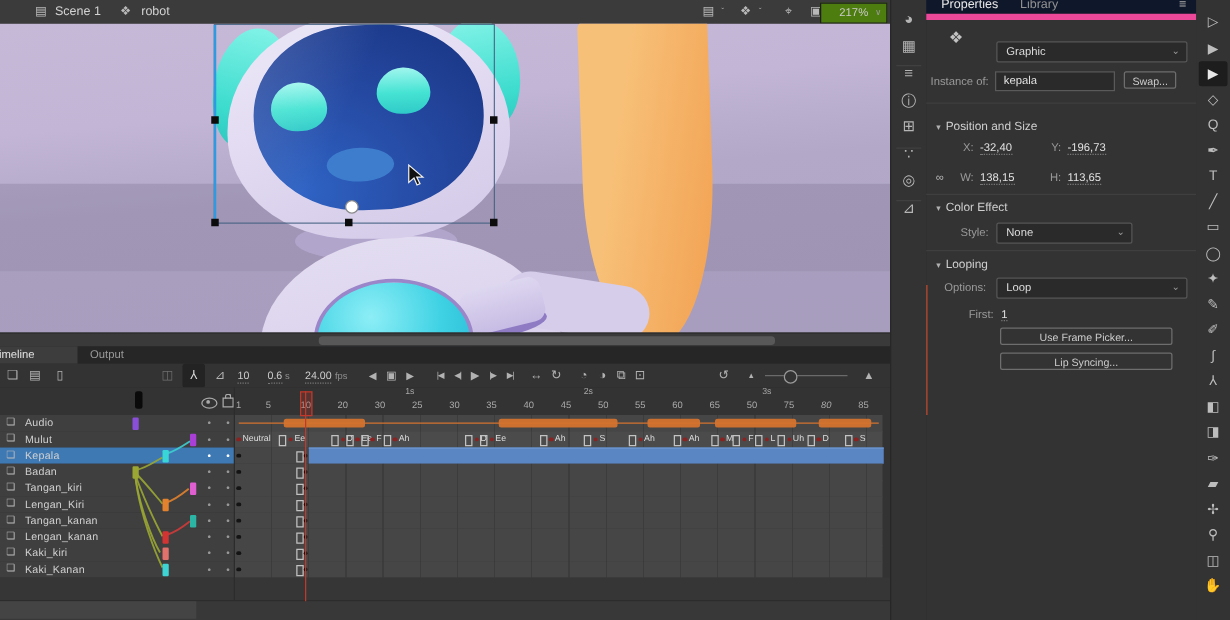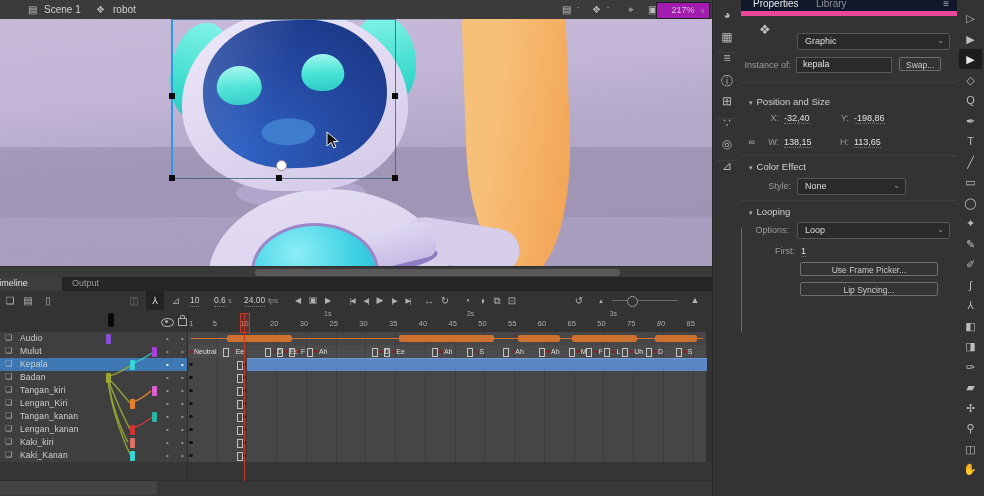--- a/index.html
+++ b/index.html
@@ -7,21 +7,21 @@
         font-family:"Liberation Sans",sans-serif;-webkit-font-smoothing:antialiased;}
   .a{position:absolute;}
   .nosel{user-select:none;}
 
   
   #edit-bar{left:0;top:0;width:712px;height:19px;background:#3b3b3b;border-bottom:1px solid #272727;
             color:#cfcfcf;font-size:10px;line-height:19px;}
   #edit-bar .ico{position:absolute;top:0;color:#b9b9b9;font-size:10px;}
   #edit-bar .lbl{position:absolute;top:0;color:#d2d2d2;}
   #edit-bar .caret{font-size:7px;color:#9a9a9a;}
-  #zoom-box{position:absolute;left:656px;top:2px;width:52px;height:15px;background:#a21caf;border:1px solid #1f1f1f;
+  #zoom-box{position:absolute;left:656px;top:2px;width:52px;height:15px;background:#4d7c0f;border:1px solid #1f1f1f;
             color:#ccc;font-size:9px;line-height:14px;text-align:center;}
 
   
   #canvas{left:0;top:19px;width:712px;height:258px;overflow:hidden;
           background:linear-gradient(175deg,#c6b9d8 0%,#c2b5d5 28%,#b3a8c8 50%,#b0a5c5 100%);}
   #band{left:0;top:128px;width:712px;height:70px;background:rgba(92,82,112,.20);}
   #band2{left:0;top:198px;width:712px;height:50px;background:rgba(110,100,130,.12);}
   #blob{left:466px;top:-14px;width:104px;height:272px;transform:rotate(-2deg);
         background:linear-gradient(100deg,#f7c078 30%,#f2a050 100%);
         border-radius:46% 54% 48% 52% / 6% 6% 52% 48%;}
@@ -231,21 +231,21 @@
     </div>
     <span class="plabel" style="left:0px;top:60px;width:50px">Instance of:</span>
     <div class="pfield" style="left:55px;top:57px;width:88px">kepala</div>
     <button class="pbtn" style="left:158px;top:57px;width:42px">Swap...</button>
     <div class="sep" style="top:82px"></div>
 
     <div class="phead" style="left:8px;top:96px"><span class="ptri">▾</span><span>Position and Size</span></div>
     <span class="plabel" style="left:28px;top:113px;width:10px">X:</span>
     <span class="pvalue" style="left:43px;top:113px">-32,40</span>
     <span class="plabel" style="left:98px;top:113px;width:10px">Y:</span>
-    <span class="pvalue" style="left:113px;top:113px">-198,86</span>
+    <span class="pvalue" style="left:113px;top:113px">-196,73</span>
     <span class="plabel" style="left:2px;top:137px;width:12px;color:#b5b5b5">∞</span>
     <span class="plabel" style="left:25px;top:137px;width:13px">W:</span>
     <span class="pvalue" style="left:43px;top:137px">138,15</span>
     <span class="plabel" style="left:96px;top:137px;width:12px">H:</span>
     <span class="pvalue" style="left:113px;top:137px">113,65</span>
     <div class="sep" style="top:155px"></div>
 
     <div class="phead" style="left:8px;top:161px"><span class="ptri">▾</span><span>Color Effect</span></div>
     <span class="plabel" style="left:18px;top:181px;width:32px">Style:</span>
     <div class="pdrop" style="left:56px;top:178px;width:100px">

